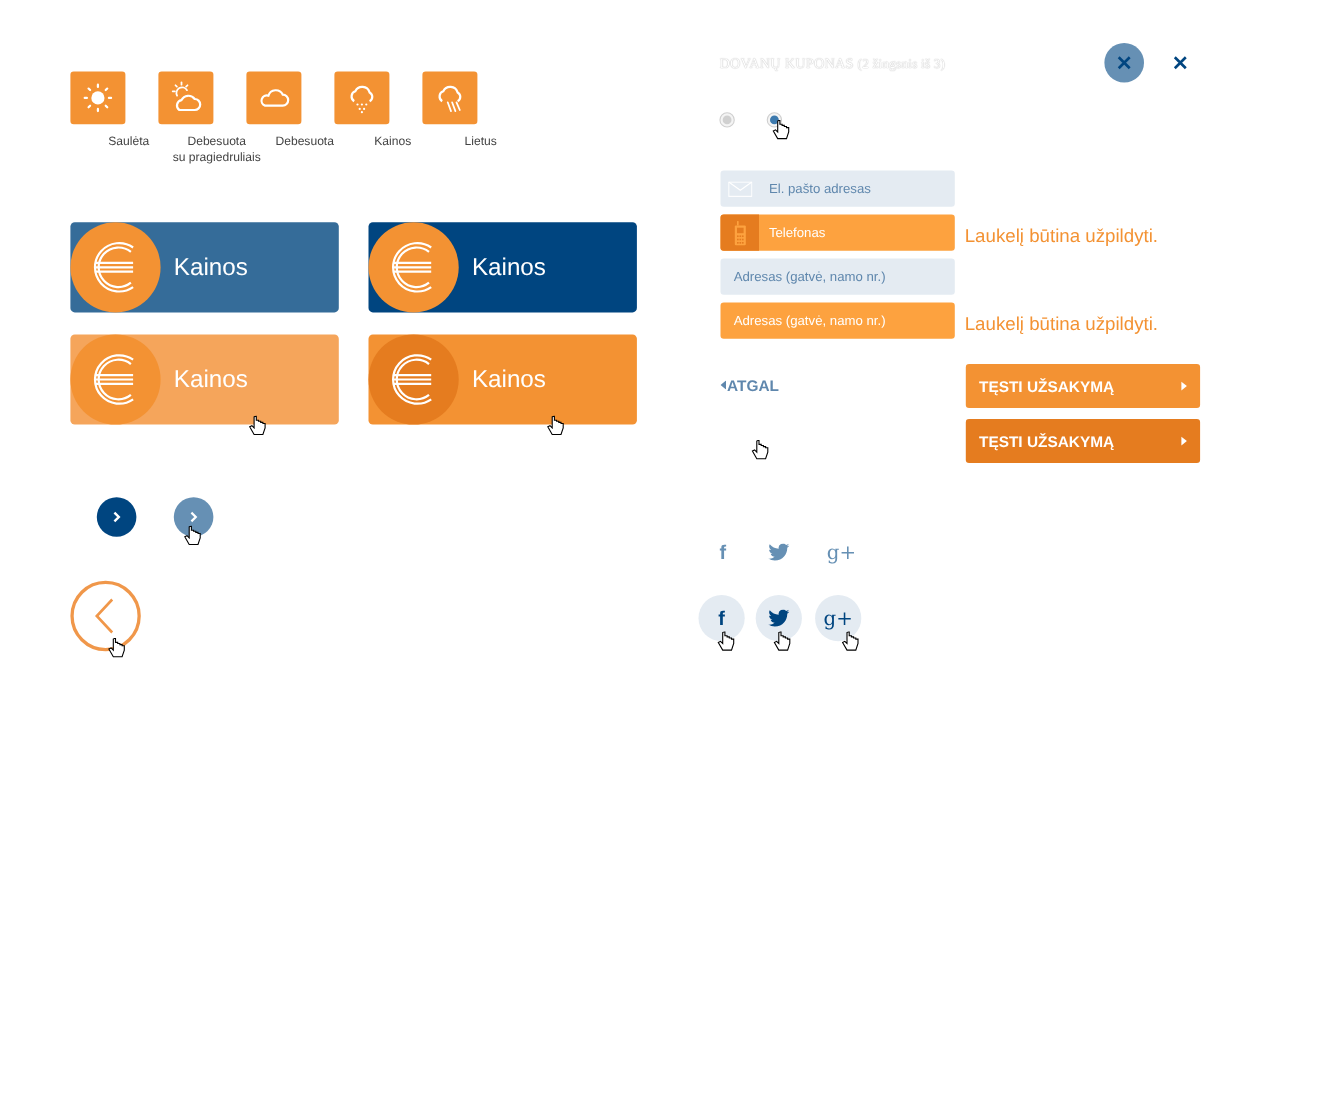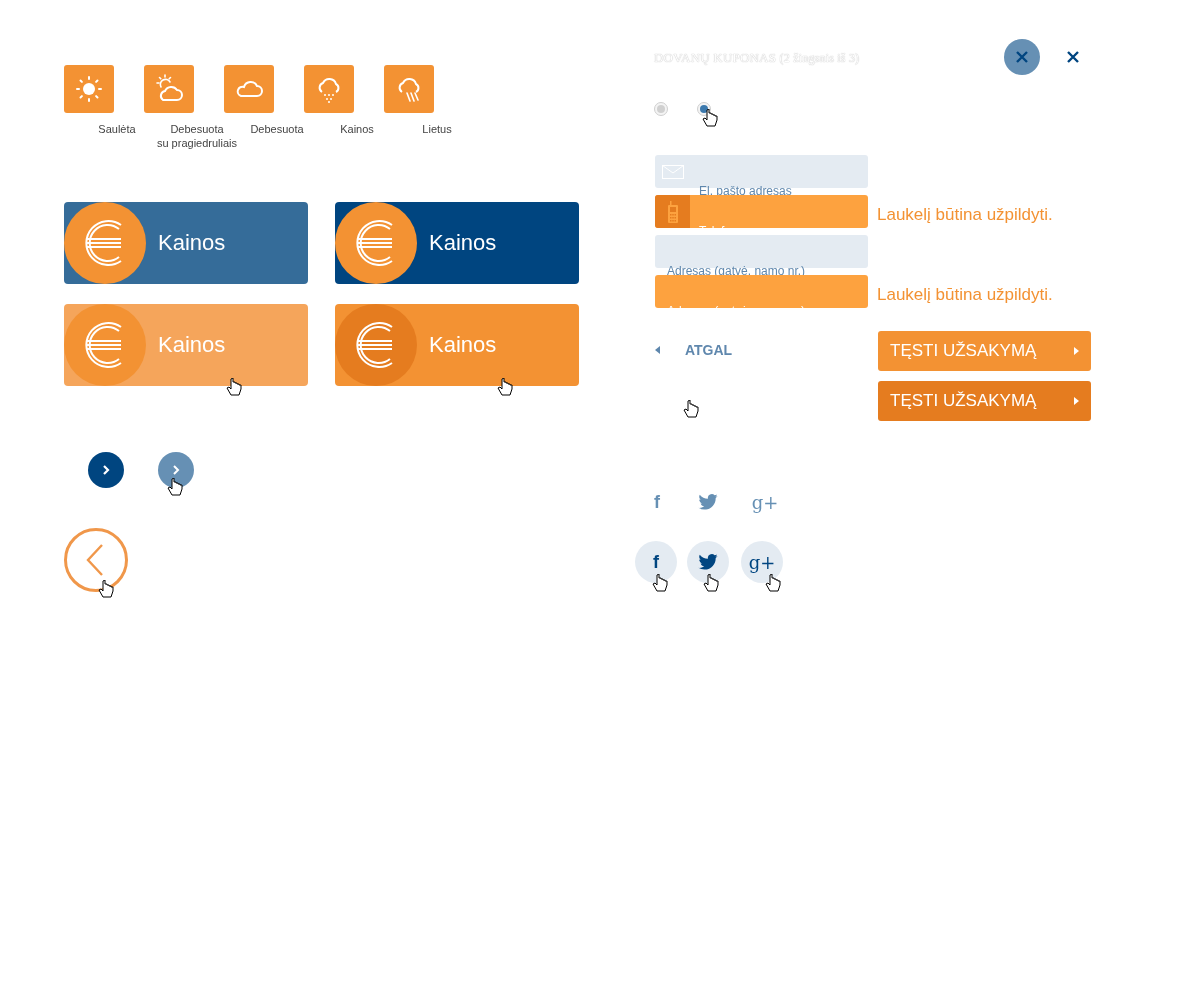--- a/index.html
+++ b/index.html
@@ -35,25 +35,25 @@
 
   .radio { position: absolute; top: 102px; width: 14px; height: 14px; border-radius: 50%; background: #f4f4f4; border: 1px solid #cfcfcf; display: flex; align-items: center; justify-content: center; }
   .radio .dot { width: 8px; height: 8px; border-radius: 50%; background: #d0d0d0; }
   .radio.on .dot { background: #3c79ad; }
 
   .field { position: absolute; left: 655px; width: 213px; height: 33px; border-radius: 3px; font-size: 12px; line-height: 33px; font-family: "Liberation Sans", sans-serif; }
   .field.normal { background: #e4ebf2; color: #5f87ad; }
   .field.error { background: #fda23f; color: #fff; text-align: center; }
   .field .ic { position: absolute; left: 0; top: 0; width: 35px; height: 33px; display: flex; align-items: center; justify-content: center; border-radius: 3px 0 0 3px; }
   .field.error .ic { background: #e57c1f; }
-  .field .val { position: absolute; margin-top: 20px; }
+  .field .val { position: absolute; }
   .err-msg { position: absolute; left: 877px; font-size: 17px; color: #f39233; font-family: "Liberation Sans", sans-serif; }
 
-  .back-link { position: absolute; left: 655px; top: 342px; display: flex; align-items: center; gap: 24px; color: #5f87ad; font-weight: bold; font-size: 14px; font-family: "Liberation Sans", sans-serif; }
-  .cta { position: absolute; left: 878px; width: 213px; height: 40px; border-radius: 3px; color: #fff; font-weight: normal; font-size: 17px; line-height: 40px; padding-left: 12px; font-family: "Liberation Sans", sans-serif; }
+  .back-link { position: absolute; left: 655px; top: 342px; display: flex; align-items: center; gap: 0; color: #5f87ad; font-weight: bold; font-size: 14px; font-family: "Liberation Sans", sans-serif; }
+  .cta { position: absolute; left: 878px; width: 213px; height: 40px; border-radius: 3px; color: #fff; font-weight: bold; font-size: 14px; line-height: 40px; padding-left: 12px; font-family: "Liberation Sans", sans-serif; }
   .cta .arr { position: absolute; right: 12px; top: 16px; width: 0; height: 0; border-left: 5px solid #fff; border-top: 4px solid transparent; border-bottom: 4px solid transparent; }
   .cta1 { top: 331px; background: #f39233; }
   .cta2 { top: 381px; background: #e57c1f; }
 
   .social { position: absolute; display: flex; align-items: center; justify-content: center; font-family: "DejaVu Serif", serif; }
   .social.plain { top: 488px; width: 28px; height: 28px; color: #6690b4; }
   .social.round { top: 541px; width: 42px; height: 42px; border-radius: 50%; background: #e4ebf2; color: #004580; }
   .fb { font-family: "Liberation Sans", sans-serif; font-weight: bold; font-size: 18px; }
   .gp { font-size: 18px; }
 </style>

